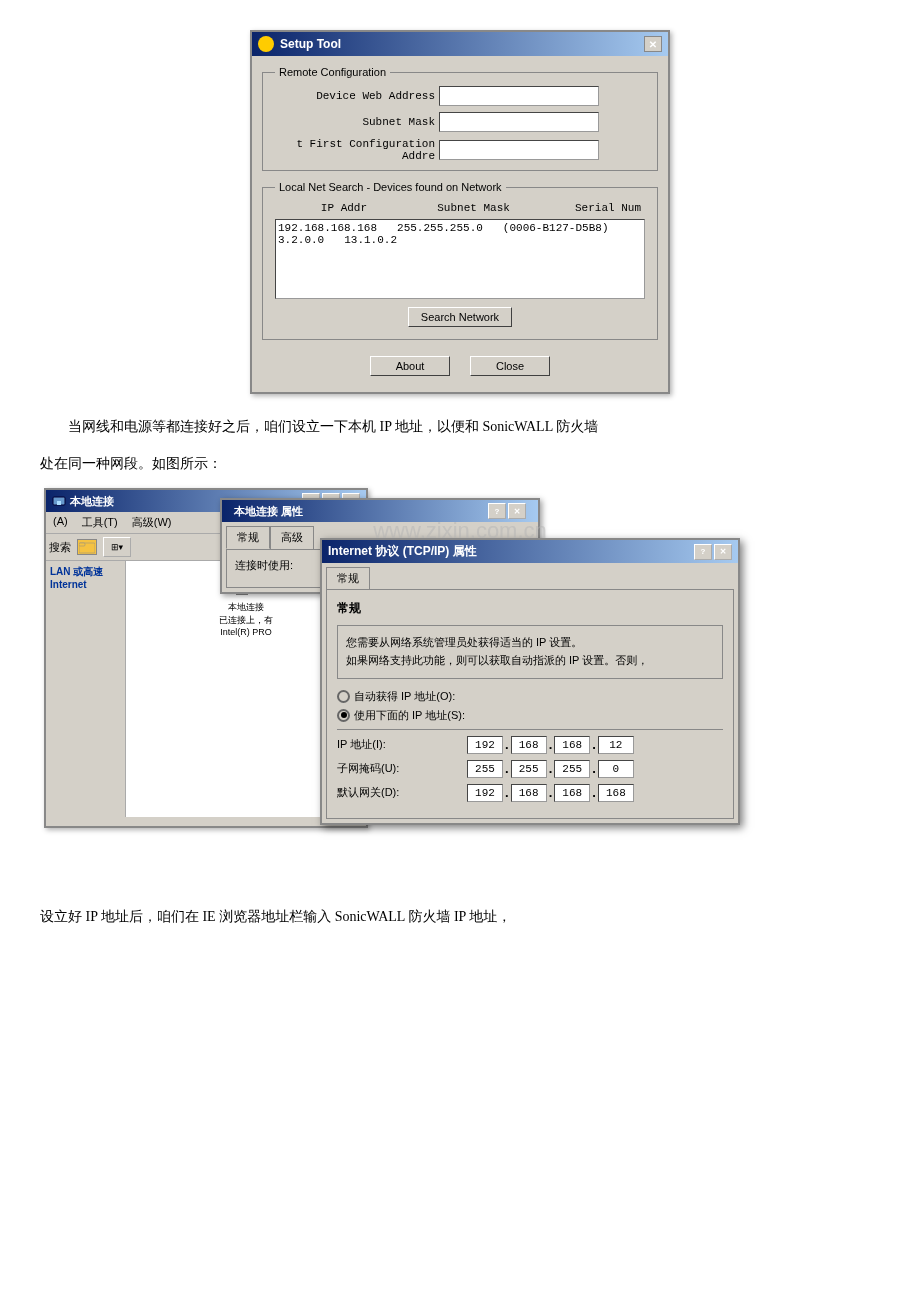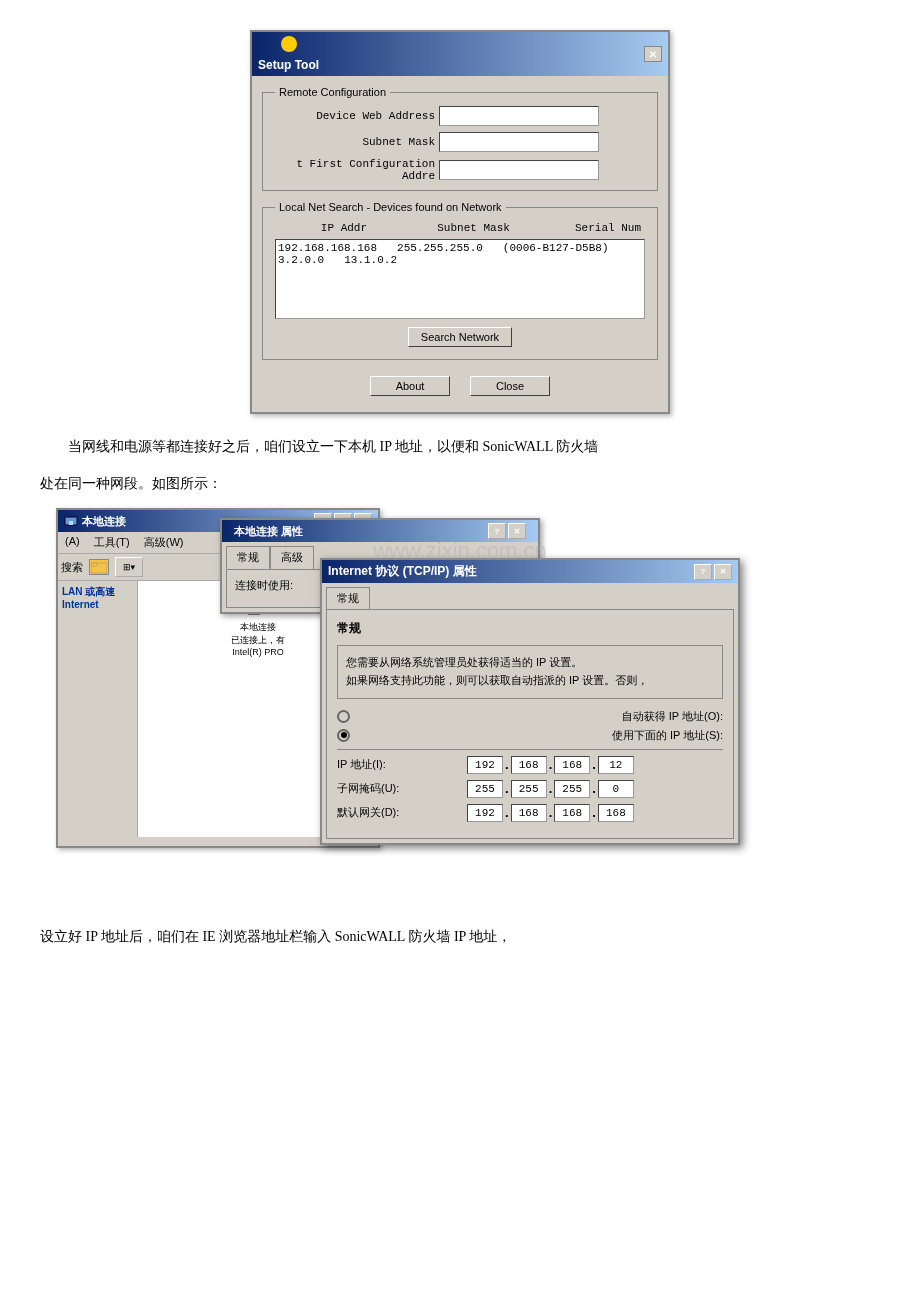--- a/index.html
+++ b/index.html
@@ -29,21 +29,20 @@
       font-weight: bold;
       padding: 4px 6px;
       display: flex;
       align-items: center;
       justify-content: space-between;
     }
     .setup-tool-titlebar-left {
       display: flex;
       align-items: center;
       gap: 6px;
-      flex-direction: column;
     }
     .title-icon {
       width: 16px;
       height: 16px;
       background: #ffcc00;
       border-radius: 50%;
       display: inline-block;
       position: relative;
     }
     .titlebar-close-btn {
@@ -189,21 +188,21 @@
       font-size: 22px;
       font-family: Arial, sans-serif;
       pointer-events: none;
       z-index: 100;
       top: 30px;
     }
 
     
     .net-connections-window {
       position: absolute;
-      left: 16px;
+      left: 4px;
       top: 0;
       width: 324px;
       height: 340px;
       background: #d4d0c8;
       border: 2px solid #888;
       box-shadow: 2px 2px 5px rgba(0,0,0,0.3);
       z-index: 1;
     }
     .net-conn-titlebar {
       background: linear-gradient(to right, #0a246a, #a6caf0);
@@ -438,21 +437,20 @@
       font-size: 11px;
       margin-bottom: 10px;
       line-height: 1.6;
     }
     .radio-row {
       display: flex;
       align-items: center;
       gap: 4px;
       margin-bottom: 4px;
       font-size: 11px;
-      justify-content: space-between;
     }
     .radio-circle {
       width: 13px;
       height: 13px;
       border: 2px solid #666;
       border-radius: 50%;
       display: flex;
       align-items: center;
       justify-content: center;
     }

